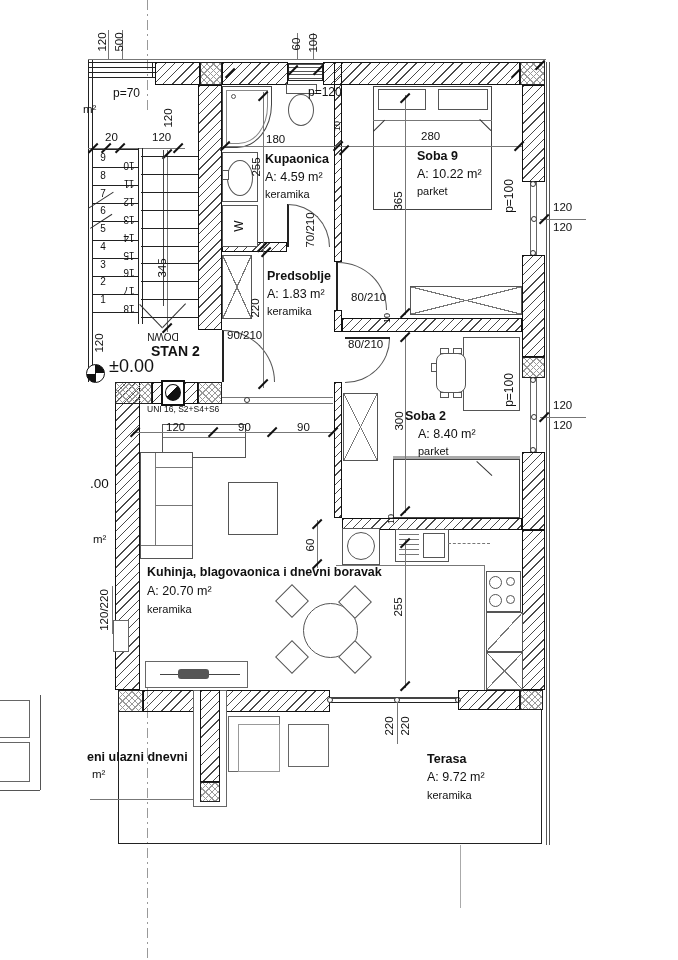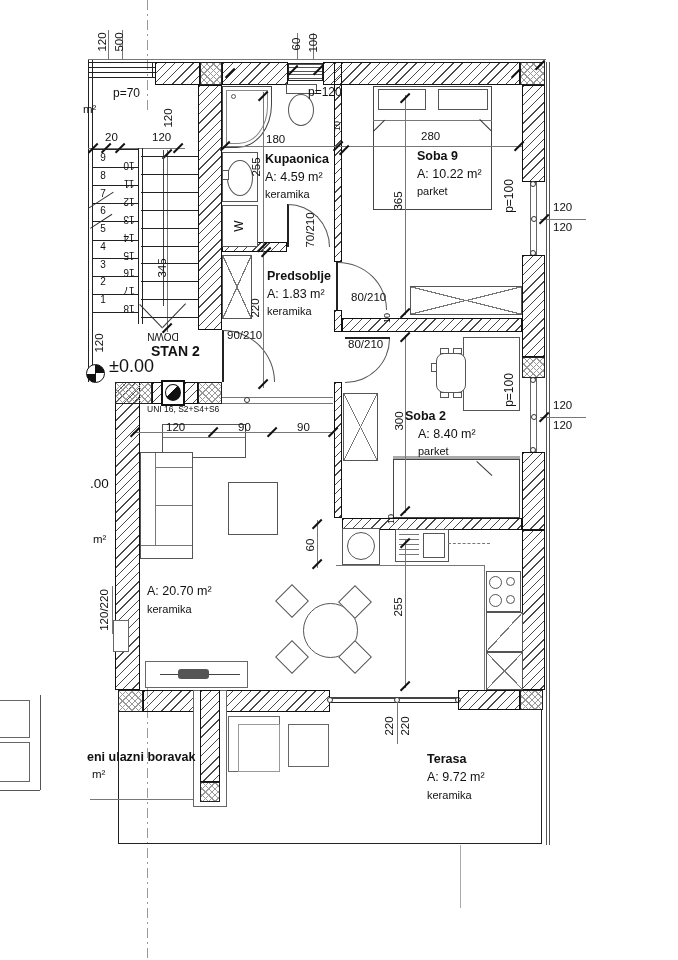--- a/index.html
+++ b/index.html
@@ -289,20 +289,21 @@
   <div class="lbl s11" style="left:265px;top:188px">keramika</div>
   <div class="lbl b big" style="left:417px;top:149px">Soba 9</div>
   <div class="lbl big" style="left:417px;top:167px">A: 10.22 m²</div>
   <div class="lbl s11" style="left:417px;top:185px">parket</div>
   <div class="lbl b big" style="left:267px;top:269px">Predsoblje</div>
   <div class="lbl big" style="left:267px;top:287px">A: 1.83 m²</div>
   <div class="lbl s11" style="left:267px;top:305px">keramika</div>
   <div class="lbl b big" style="left:405px;top:409px">Soba 2</div>
   <div class="lbl big" style="left:418px;top:427px">A: 8.40 m²</div>
   <div class="lbl s11" style="left:418px;top:445px">parket</div>
+  <div class="lbl b big" style="left:147px;top:565px">Kuhinja, blagovaonica i dnevni boravak</div>
   <div class="lbl big" style="left:147px;top:584px">A: 20.70 m²</div>
   <div class="lbl s11" style="left:147px;top:603px">keramika</div>
   <div class="lbl b big" style="left:427px;top:752px">Terasa</div>
   <div class="lbl big" style="left:427px;top:770px">A: 9.72 m²</div>
   <div class="lbl s11" style="left:427px;top:789px">keramika</div>
 
   <div class="lbl r90" style="left:311px;top:230px">70/210</div>
   <div class="lbl r90" style="left:240px;top:226px;font-size:12px">W</div>
   <div class="lbl r90" style="left:256px;top:308px">220</div>
   <div class="lbl" style="left:351px;top:291px">80/210</div>
@@ -324,21 +325,21 @@
   <div class="lbl" style="left:553px;top:221px">120</div>
   <div class="lbl" style="left:553px;top:399px">120</div>
   <div class="lbl" style="left:553px;top:419px">120</div>
   <div class="lbl" style="left:166px;top:421px">120</div>
   <div class="lbl" style="left:238px;top:421px">90</div>
   <div class="lbl" style="left:297px;top:421px">90</div>
   <div class="lbl r90" style="left:311px;top:545px">60</div>
   <div class="lbl r90" style="left:399px;top:607px">255</div>
   <div class="lbl r90" style="left:390px;top:726px">220</div>
   <div class="lbl r90" style="left:406px;top:726px">220</div>
-  <div class="lbl b big" style="left:87px;top:750px">eni ulazni boravak</div>
+  <div class="lbl b big" style="left:87px;top:750px">eni ulazni dnevni</div>
   <div class="lbl" style="left:92px;top:768px">m²</div>
 <div class="hl" style="left:93px;top:149px;width:46px"></div>
     <div class="hl" style="left:141px;top:156px;width:57px"></div>
     <div class="hl" style="left:93px;top:167.1px;width:46px"></div>
     <div class="hl" style="left:141px;top:173.9px;width:57px"></div>
     <div class="hl" style="left:93px;top:185.2px;width:46px"></div>
     <div class="hl" style="left:141px;top:191.8px;width:57px"></div>
     <div class="hl" style="left:93px;top:203.3px;width:46px"></div>
     <div class="hl" style="left:141px;top:209.7px;width:57px"></div>
     <div class="hl" style="left:93px;top:221.4px;width:46px"></div>

